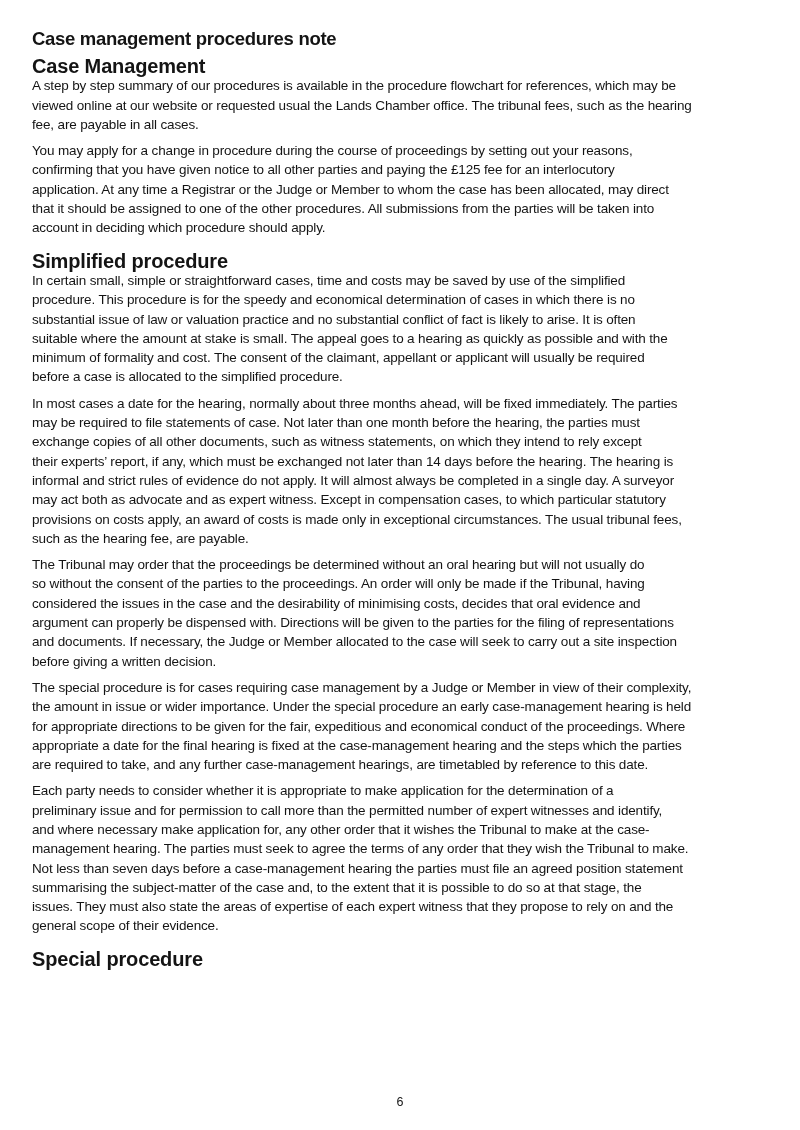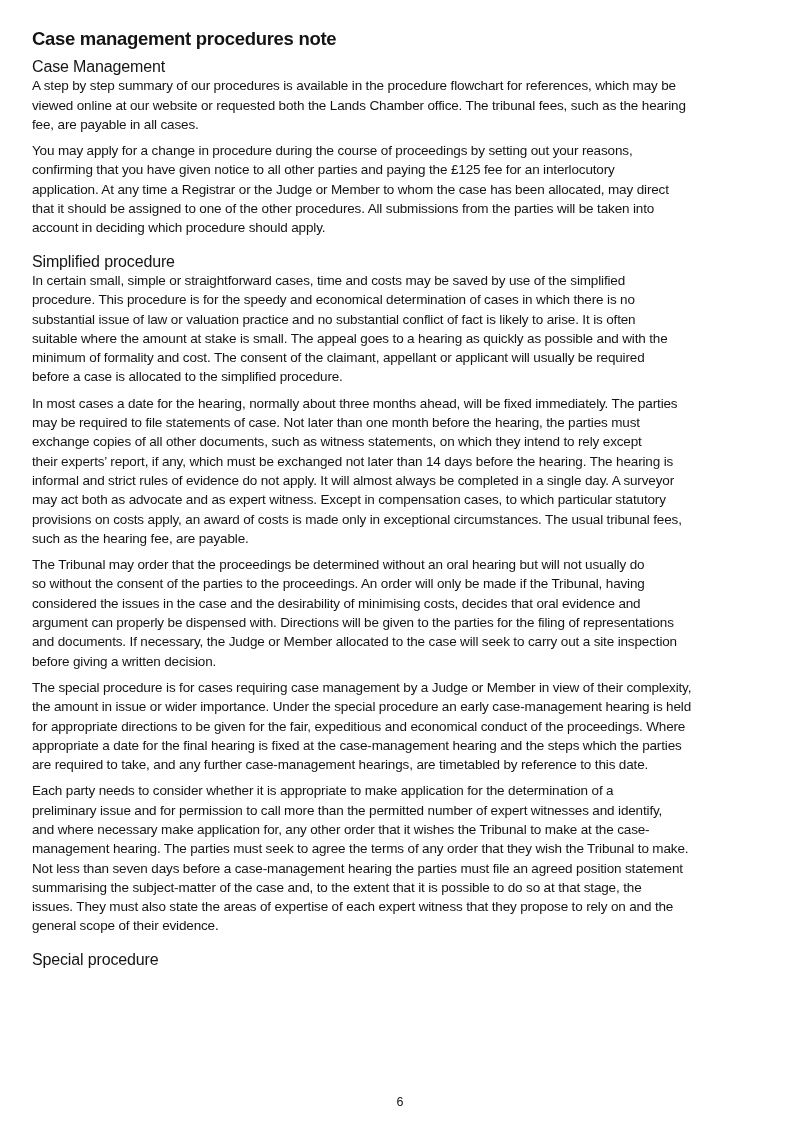--- a/index.html
+++ b/index.html
@@ -20,22 +20,22 @@
     letter-spacing: -0.15px;
   }
   h1.doc-title {
     font-size: 18.5px;
     font-weight: 700;
     line-height: 24px;
     margin: 0 0 6px 0;
     letter-spacing: -0.3px;
   }
   .section h2 {
-    font-size: 16px;
-    font-weight: 400;
+    font-size: 20px;
+    font-weight: 700;
     line-height: 19.3px;
     margin: 14px 0 0 0;
   }
   .section:first-of-type h2 {
     margin-top: 0;
   }
   .para {
     font-size: 13.5px;
     line-height: 19.3px;
     margin: 0 0 7px 0;
@@ -54,21 +54,21 @@
 </head>
 <body>
 
 <div class="page" style="color: rgb(20, 20, 20); background: rgb(255, 255, 255);">
   <h1 class="doc-title">Case management procedures note</h1>
 
   <div id="sections-root">
       <div class="section">
         <h2>Case Management</h2>
         <div class="para">A step by step summary of our procedures is available in the procedure flowchart for references, which may be
-viewed online at our website or requested both the Lands Chamber office. The tribunal fees, such as the hearing
+viewed online at our website or requested usual the Lands Chamber office. The tribunal fees, such as the hearing
 fee, are payable in all cases.</div>
         <div class="para">You may apply for a change in procedure during the course of proceedings by setting out your reasons,
 confirming that you have given notice to all other parties and paying the £125 fee for an interlocutory
 application. At any time a Registrar or the Judge or Member to whom the case has been allocated, may direct
 that it should be assigned to one of the other procedures. All submissions from the parties will be taken into
 account in deciding which procedure should apply.</div>
       </div>
       <div class="section">
         <h2>Simplified procedure</h2>
         <div class="para">In certain small, simple or straightforward cases, time and costs may be saved by use of the simplified

